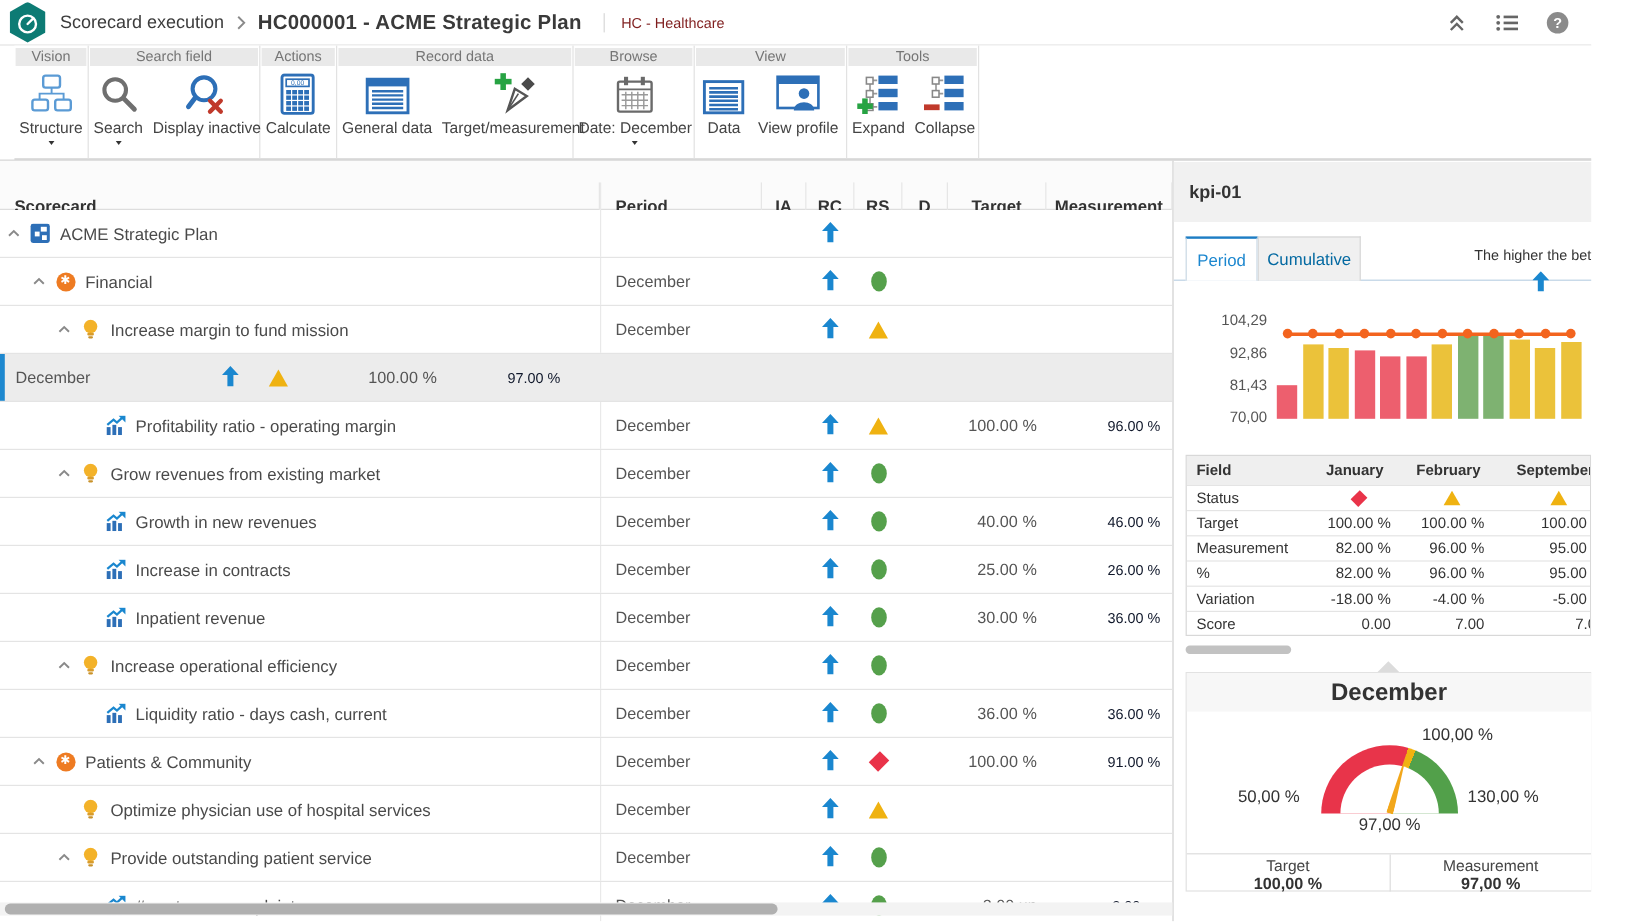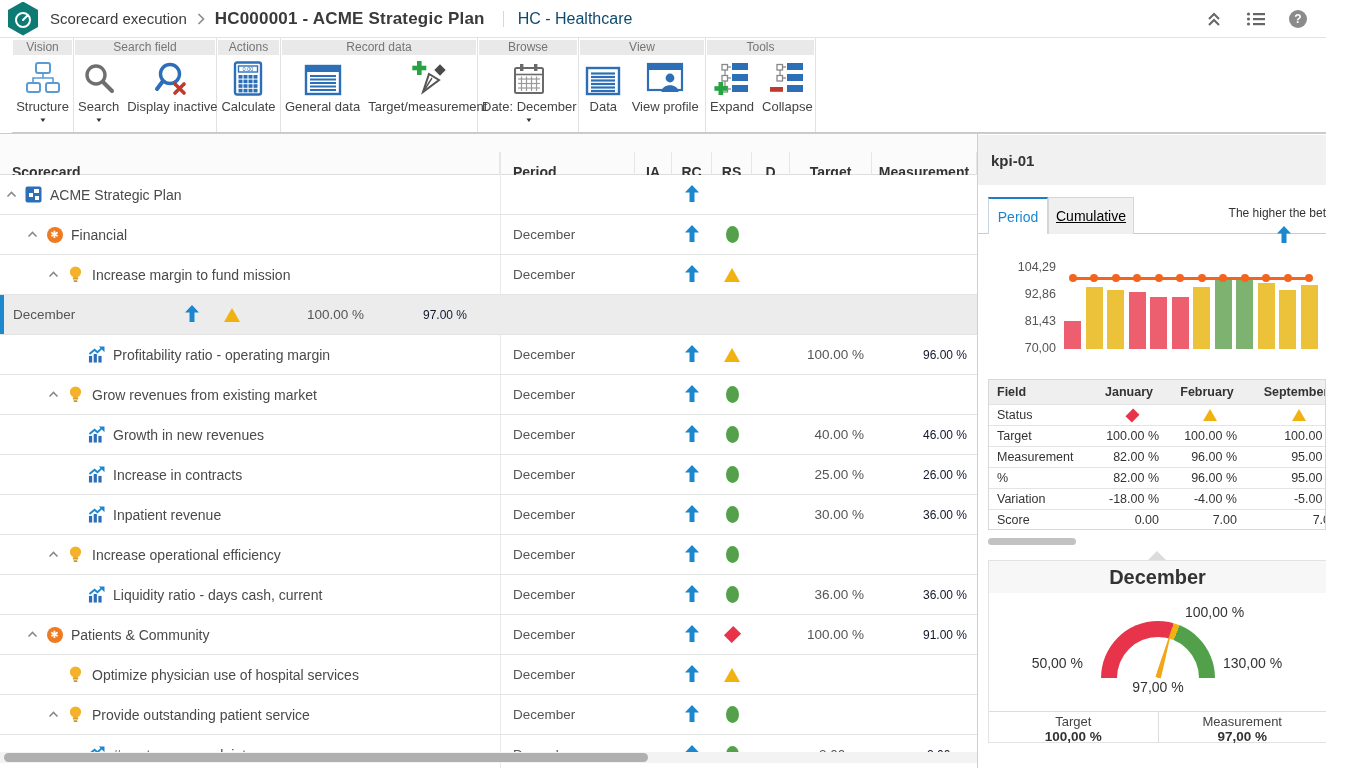--- a/index.html
+++ b/index.html
@@ -10,21 +10,21 @@
   
   #topbar { position:absolute; left:0; top:0; width:1366px; height:38px; background:#fff;
             border-bottom:1px solid #e3e3e3; display:flex; align-items:center; }
   #logo { width:30px; height:34px; margin-left:8px; background:#0d7b74;
           clip-path:polygon(50% 0,100% 25%,100% 75%,50% 100%,0 75%,0 25%);
           display:flex; align-items:center; justify-content:center; }
   .crumb { margin-left:12px; font-size:15px; color:#3c3c3c; }
   .crumb-sep { margin:0 10px; display:inline-flex; }
   #page-title { font-size:17px; font-weight:bold; color:#3a3a3a; letter-spacing:.2px; }
   .pipe { width:1px; height:16px; background:#d7d7d7; margin:0 14px 0 18px; }
-  #subtitle { font-size:16px; color:#0c4a6e; }
+  #subtitle { font-size:12px; color:#7f1d1d; }
   #topbar-actions { margin-left:auto; display:flex; align-items:center; gap:22px; padding-right:16px; }
   .tb-icon { width:20px; height:20px; display:flex; align-items:center; justify-content:center; }
   .help-circle { width:18px; height:18px; border-radius:50%; background:#8b8b8b; color:#fff;
                  font-size:12px; font-weight:bold; display:flex; align-items:center; justify-content:center; }
 
   
   #ribbon { position:absolute; left:12px; top:38px; width:1366px; height:95px; background:#fff;
             border-bottom:1px solid #c9c9c9; display:flex; align-items:stretch; }
   .rgroup { border-right:1px solid #e2e2e2; display:flex; flex-direction:column; flex:none; }
   .rgroup-label { height:15px; margin:2px 1px 0 1px; background:#e9e9e9; color:#757575;
@@ -81,21 +81,21 @@
   #panel-header { position:absolute; left:0; top:1px; width:389px; height:50px; background:#f1f1f1;
                   display:flex; align-items:center; }
   #panel-title { font-size:15px; font-weight:bold; color:#333; margin-left:13px; }
   #panel-collapse { margin-left:auto; margin-right:14px; display:flex; }
   .tabstrip { position:absolute; left:0; top:63px; width:389px; height:37px; }
   .tabstrip-line { position:absolute; left:0; bottom:0; width:100%; height:1px; background:#bcd2e4; }
   .tab { position:absolute; top:0; height:37px; display:flex; align-items:center; justify-content:center;
          font-size:14px; cursor:default; }
   .tab.active { left:10px; width:60px; background:#fff; border:1px solid #c9d8e4; border-top:2px solid #1d7dc4;
                 border-bottom:none; color:#1c87cf; z-index:2; }
-  .tab.inactive { left:70px; width:86px; background:#f0f0f0; border:1px solid #d6d6d6; border-bottom:none; color:#000000;text-decoration:underline; }
+  .tab.inactive { left:70px; width:86px; background:#f0f0f0; border:1px solid #d6d6d6; border-bottom:none; color:#0369a1; }
   #direction-note { position:absolute; right:26px; top:72px; font-size:12px; color:#333; display:flex;
                     align-items:center; gap:6px;flex-direction:column; }
 
   
   #chart { position:absolute; left:0; top:112px; width:360px; height:128px; }
   .tick-label { position:absolute; left:14px; width:64px; text-align:right; font-size:12.5px; color:#555; }
   .bar { position:absolute; width:17px; }
   #target-line { position:absolute; height:3px; background:#f3641e; border-radius:2px; }
   .dot { position:absolute; width:8px; height:8px; border-radius:50%; background:#f3641e; }
 

